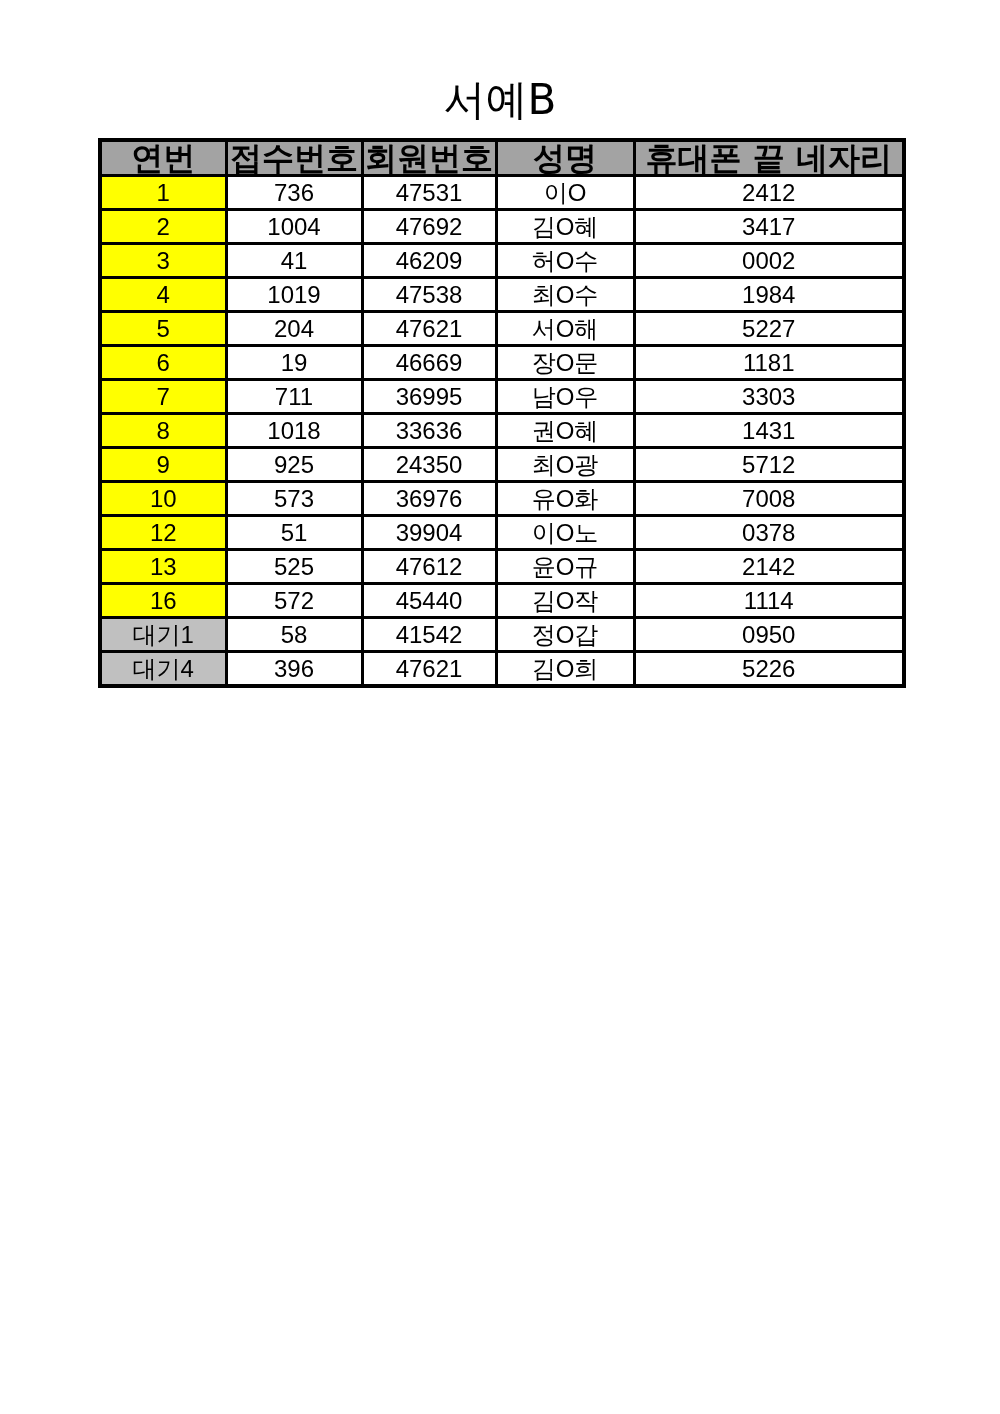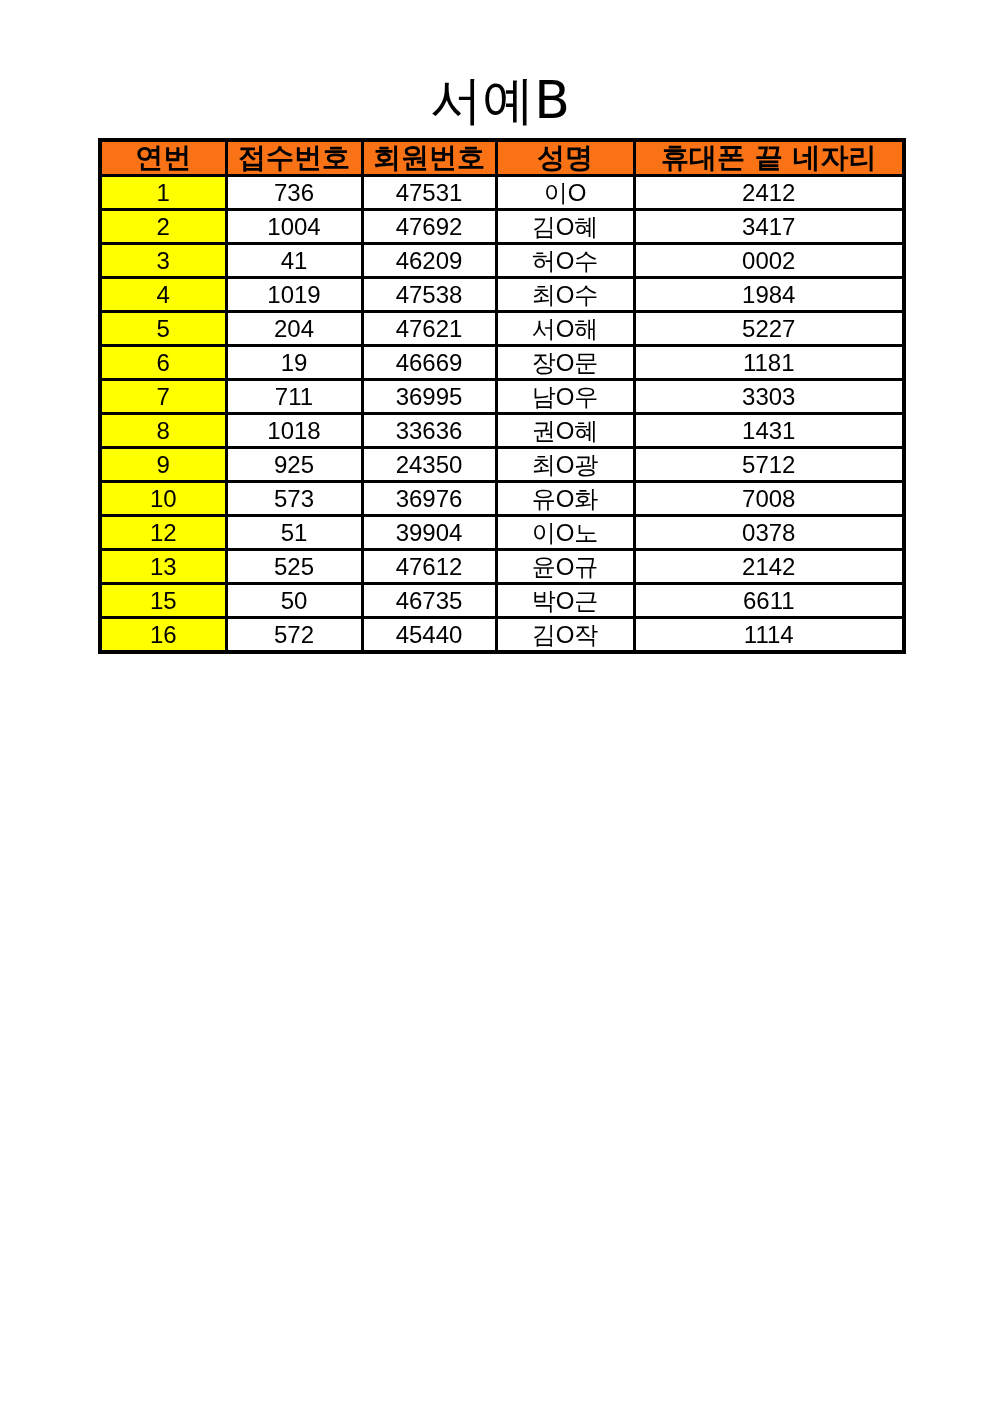--- a/index.html
+++ b/index.html
@@ -1,29 +1,29 @@
 <!DOCTYPE html>
 <html><head>
   <meta charset="utf-8">
   <style>
     html, body { margin: 0; padding: 0; background: #ffffff; }
     body { width: 1000px; height: 1414px; position: relative; font-family: "DejaVu Sans", sans-serif; color: #000; }
     .title {
       position: absolute; left: 0; top: 68px; width: 1000px; text-align: center;
-      font-size: 52px; line-height: 64px; font-family: "DejaVu Sans", sans-serif;
+      font-size: 42px; line-height: 64px; font-family: "DejaVu Sans", sans-serif;
     }
     table.roster {
       position: absolute; left: 98px; top: 138px; width: 804px;
       border-collapse: collapse; border: 4px solid #000; table-layout: fixed;
     }
     table.roster th, table.roster td {
       border: 3px solid #000; text-align: center; padding: 0; height: 31px;
       font-family: "Liberation Sans", sans-serif; font-size: 24px; line-height: 30px;
     }
-    table.roster th { background: #f97316; font-weight: bold; font-family: "DejaVu Sans", sans-serif; font-size: 28px; height: 32px; }
+    table.roster th { background: #a3a3a3; font-weight: bold; font-family: "DejaVu Sans", sans-serif; font-size: 32px; height: 32px; }
     td.seq { font-family: "DejaVu Sans", sans-serif; font-size: 26px; }
     td.seq.main { background: #ffff00; }
     td.seq.wait { background: #c0c0c0; }
     td.name { font-family: "DejaVu Sans", sans-serif; font-size: 24px; }
     col.c1 { width: 126px; } col.c2 { width: 136px; } col.c3 { width: 134px; } col.c4 { width: 138px; } col.c5 { width: 270px; }
   </style>
 </head>
 <body>
 
 <div class="title">서예B</div>
@@ -124,27 +124,34 @@
         <td>0378</td>
       </tr>
       <tr>
         <td class="seq main">13</td>
         <td>525</td>
         <td>47612</td>
         <td class="name">윤O규</td>
         <td>2142</td>
       </tr>
       <tr>
-        <td class="seq main">15</td>
-        <td>50</td>
-        <td>46735</td>
-        <td class="name">박O근</td>
-        <td>6611</td>
-      </tr>
-      <tr>
         <td class="seq main">16</td>
         <td>572</td>
         <td>45440</td>
         <td class="name">김O작</td>
         <td>1114</td>
       </tr>
+      <tr>
+        <td class="seq wait">대기1</td>
+        <td>58</td>
+        <td>41542</td>
+        <td class="name">정O갑</td>
+        <td>0950</td>
+      </tr>
+      <tr>
+        <td class="seq wait">대기4</td>
+        <td>396</td>
+        <td>47621</td>
+        <td class="name">김O희</td>
+        <td>5226</td>
+      </tr>
     </tbody>
 </table>
 
 </body></html>

